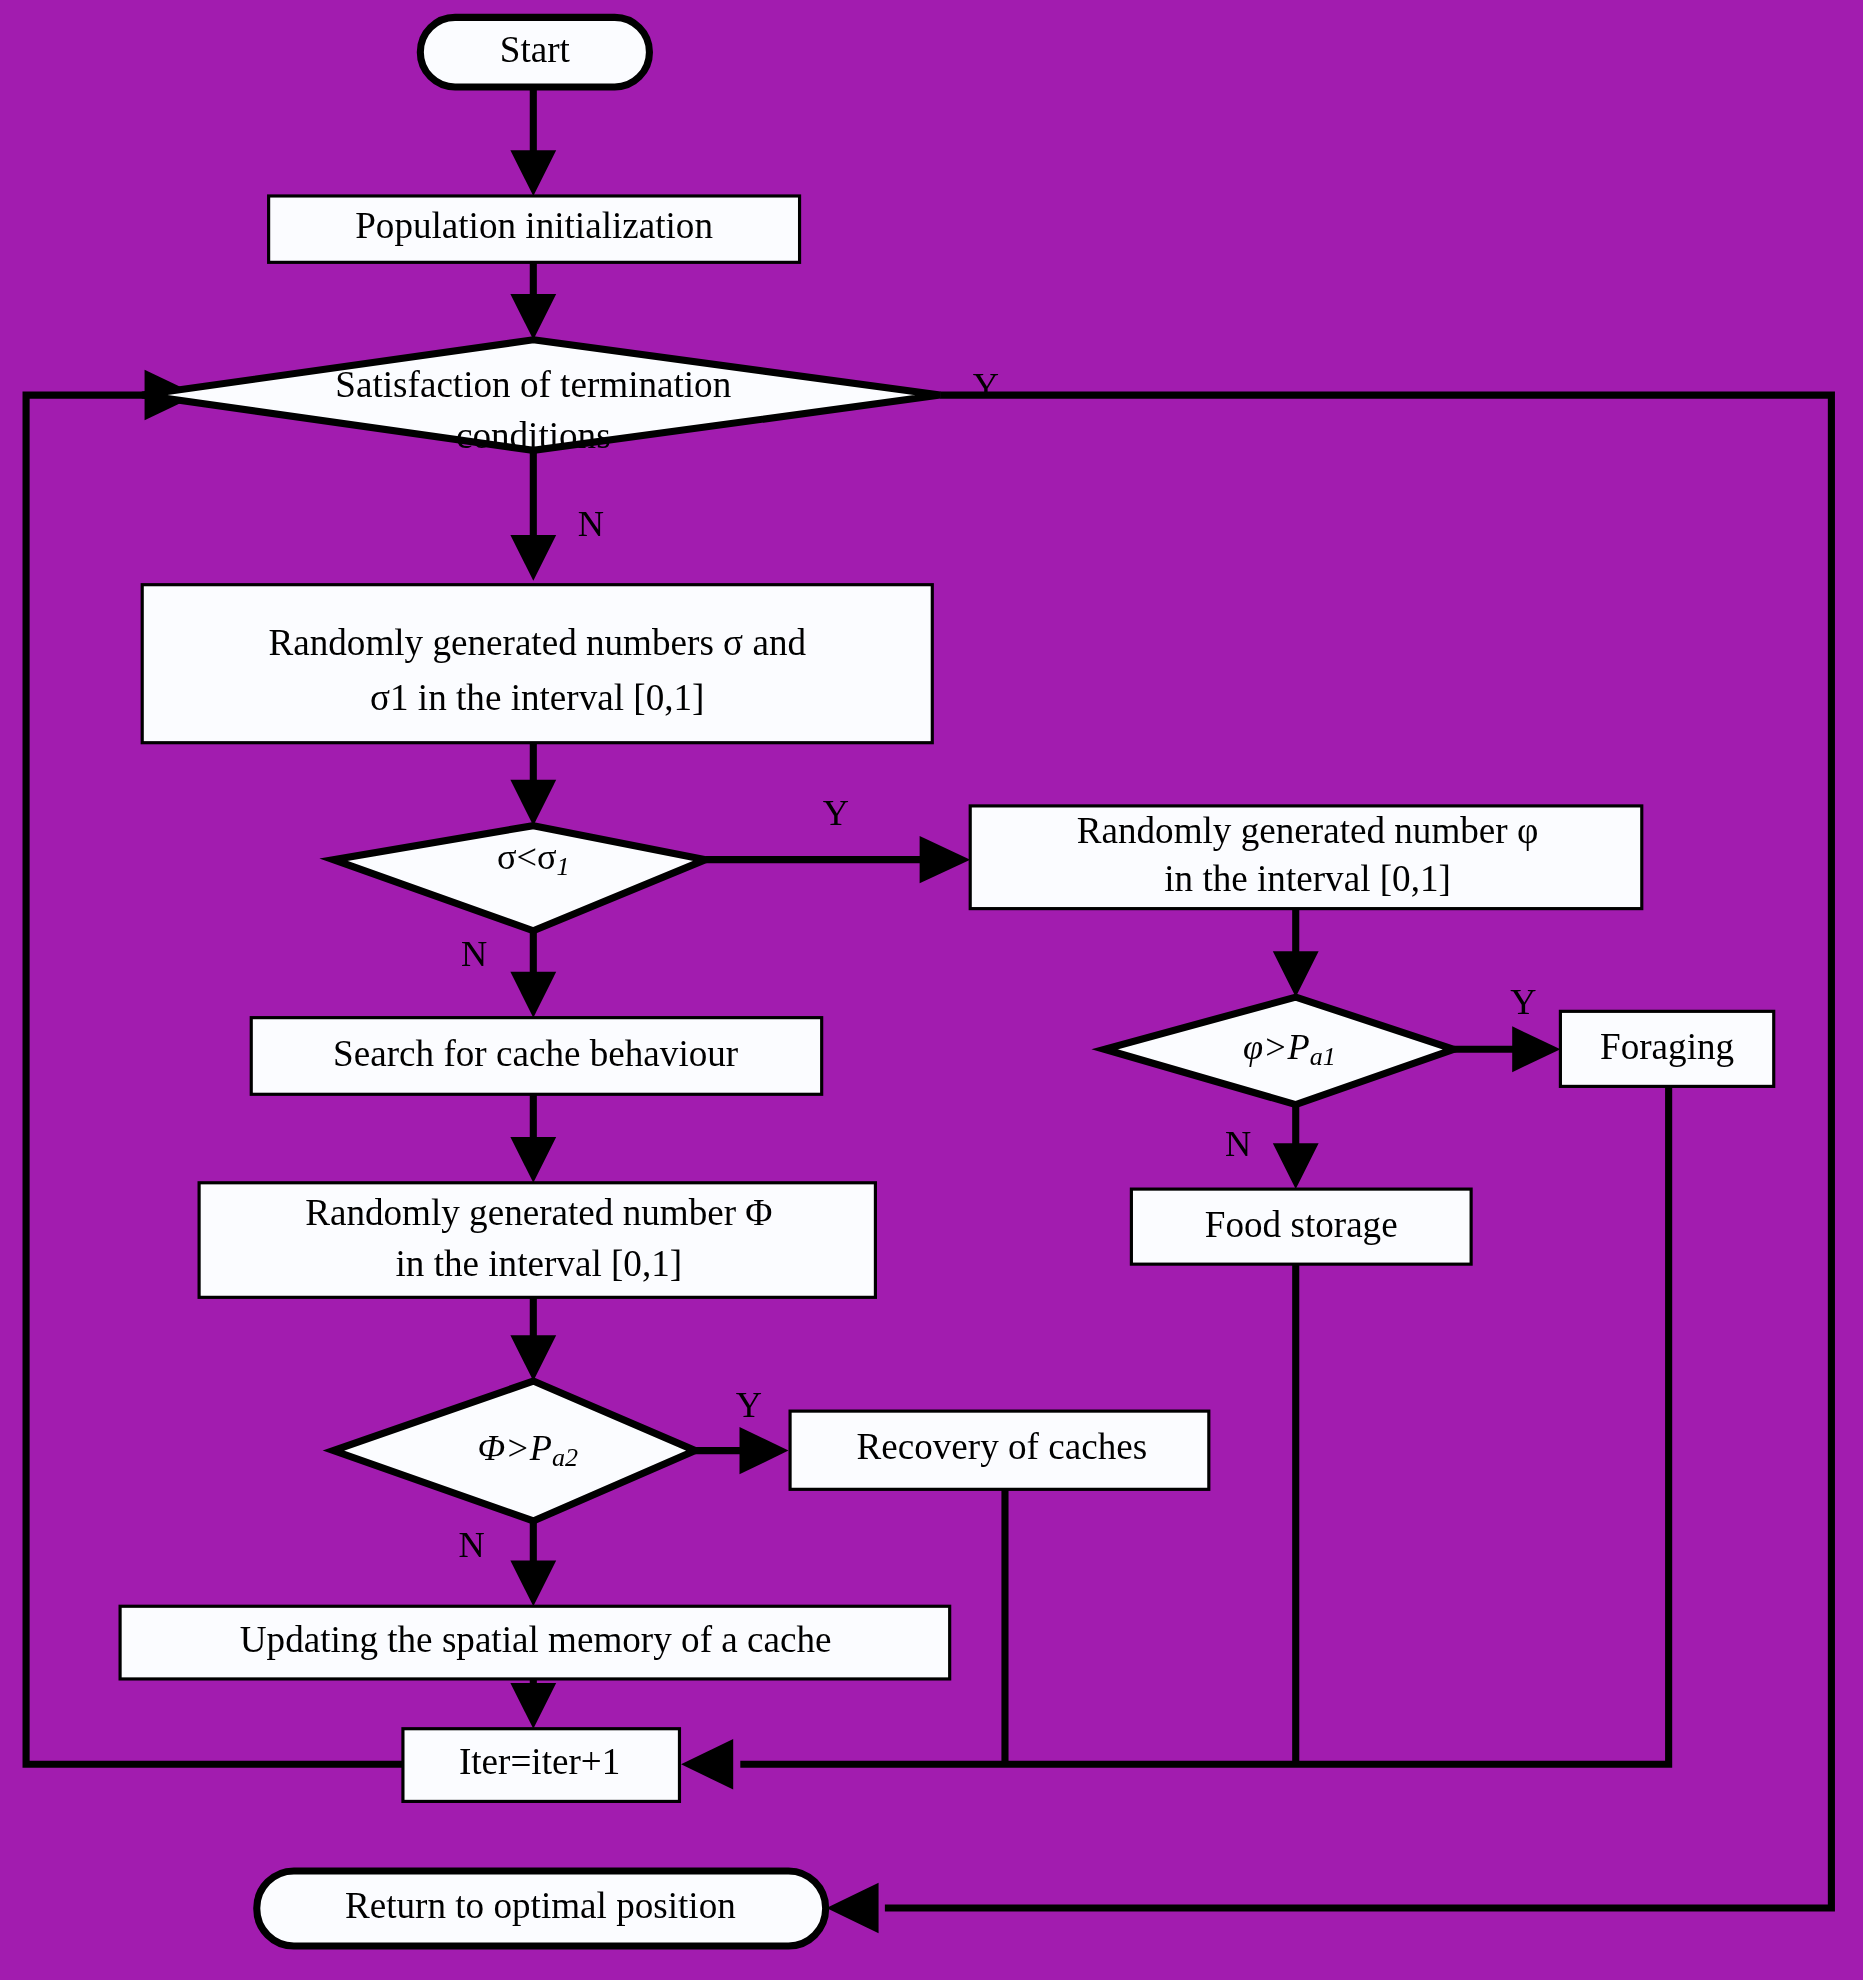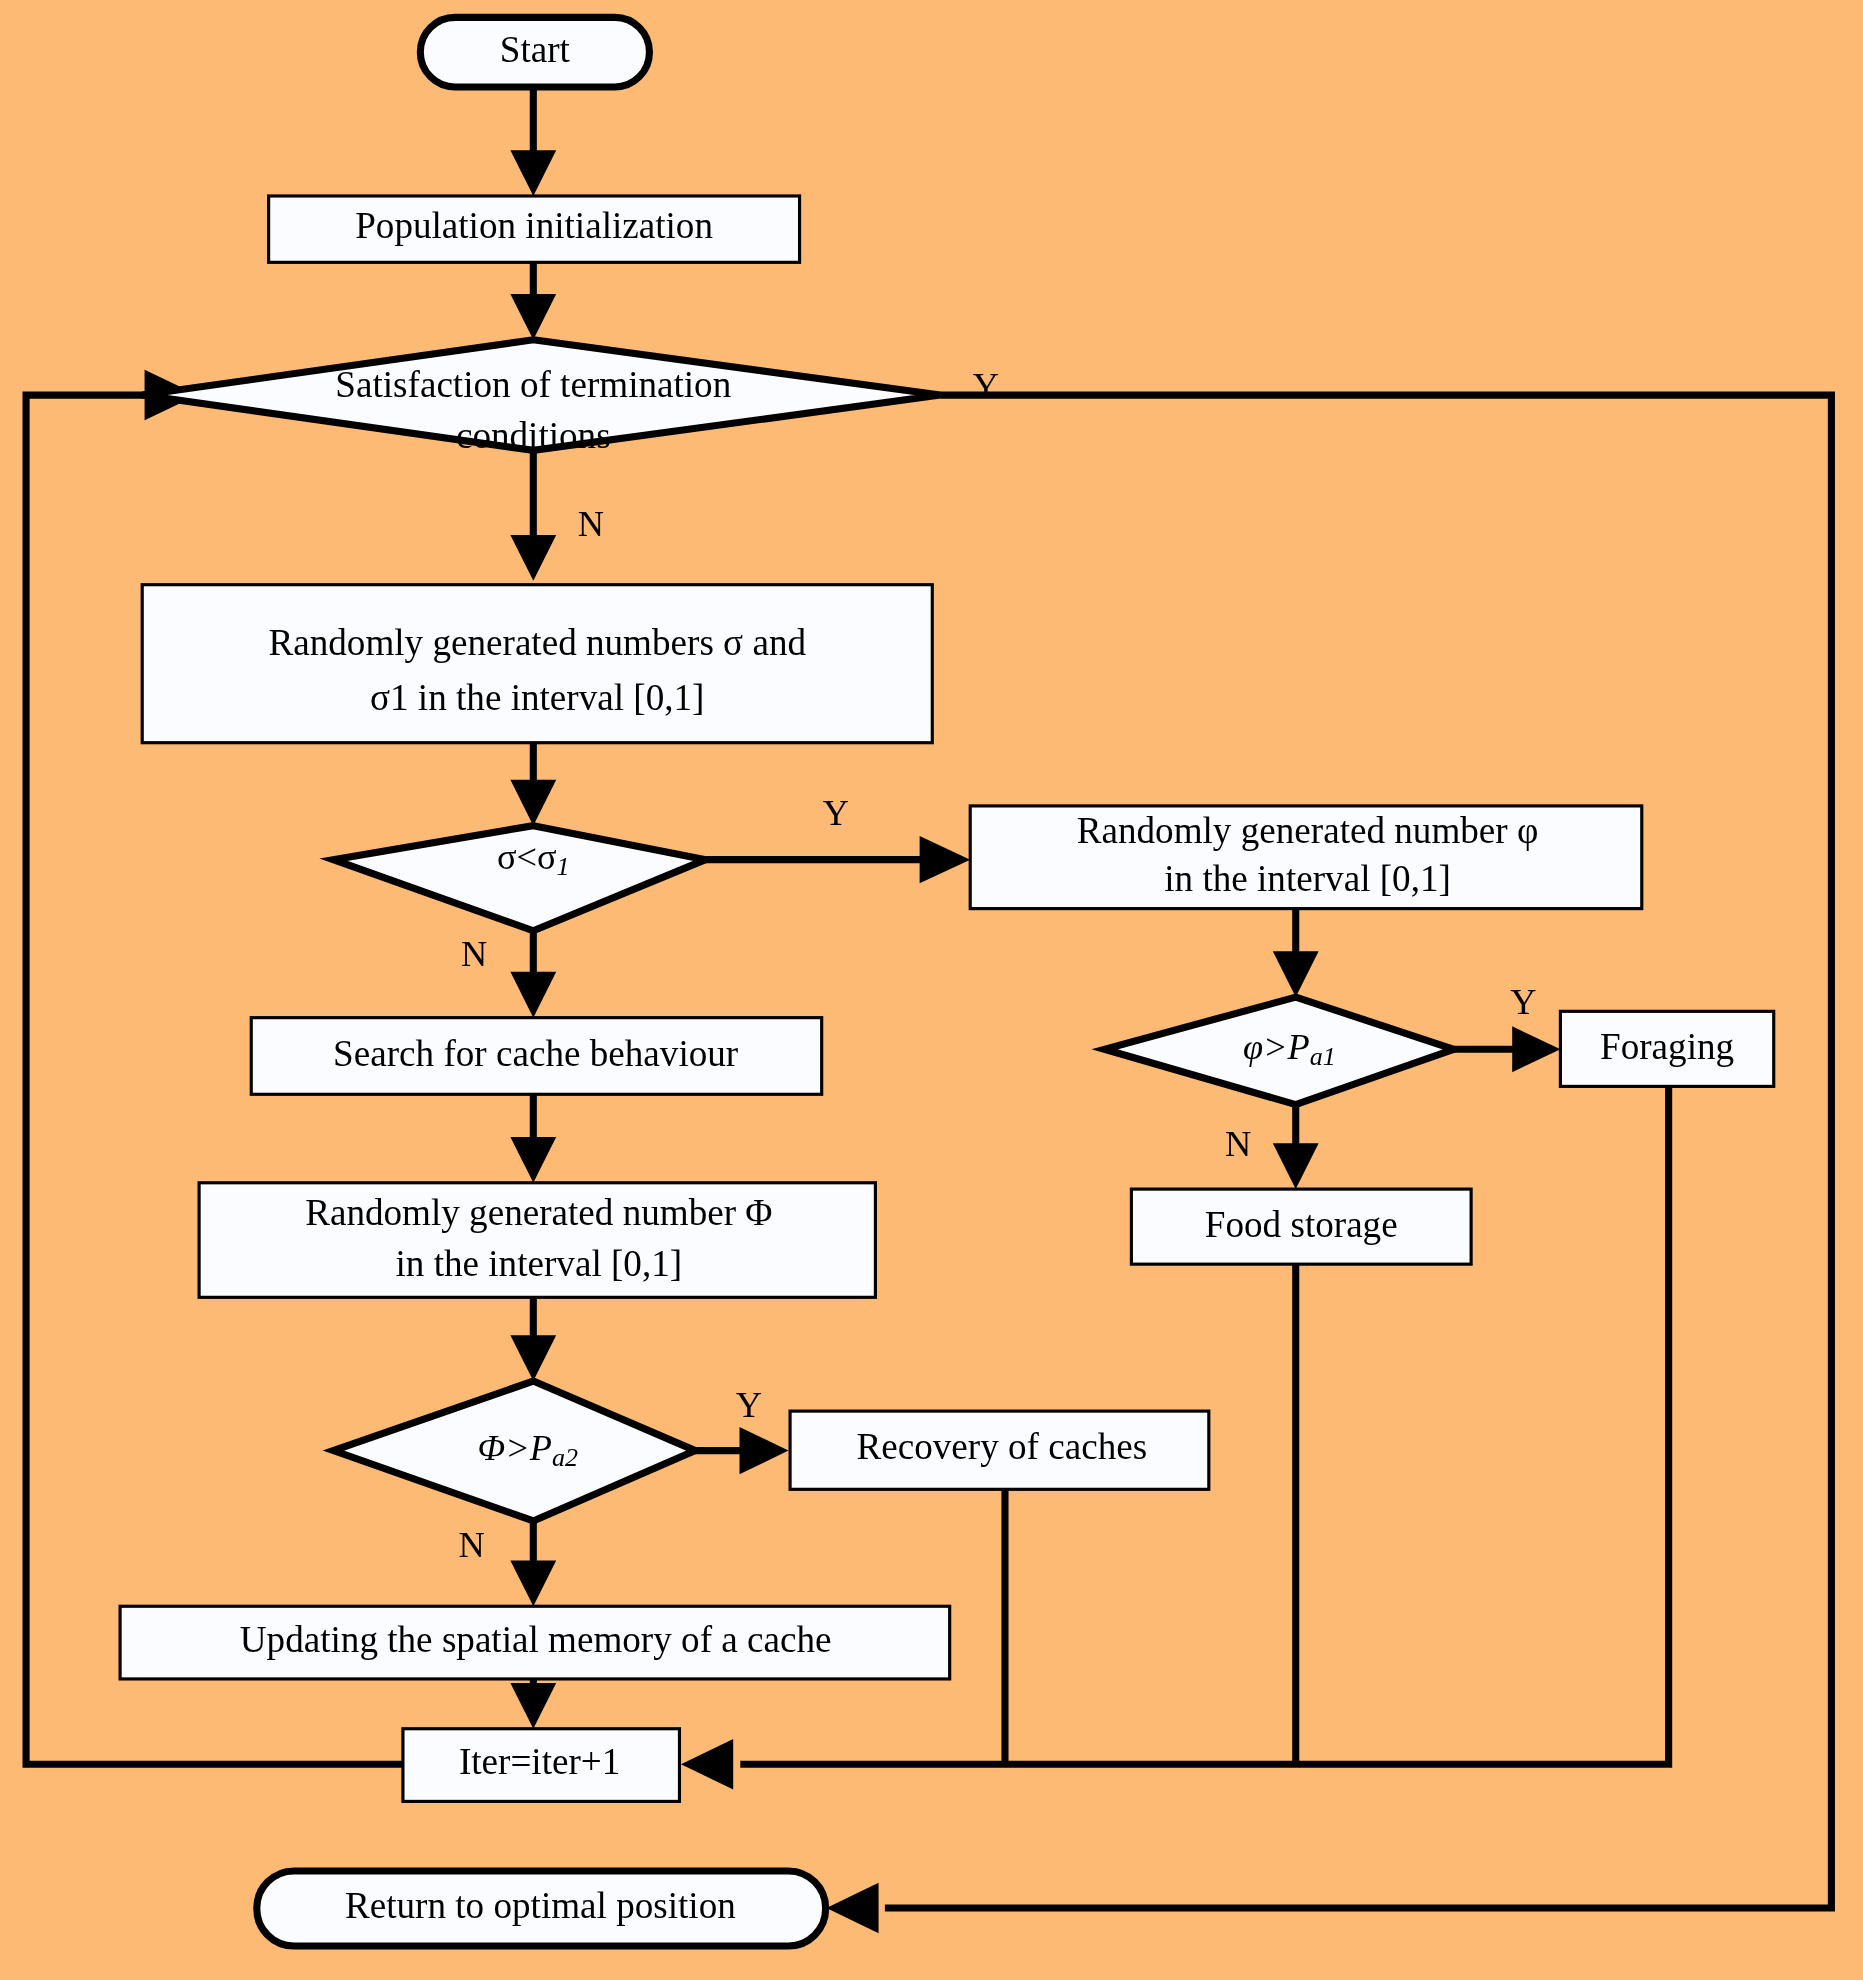--- a/index.html
+++ b/index.html
@@ -4,21 +4,21 @@
 <style>
   html, body {
     margin: 0;
     padding: 0;
     background: #ffffff;
   }
   #chart-root {
     position: relative;
     width: 1863px;
     height: 1980px;
-    background: #fdba74;
+    background: #a21caf;
     font-family: "Liberation Serif", "DejaVu Serif", serif;
     overflow: hidden;
   }
   svg.flow {
     display: block;
     width: 1863px;
     height: 1980px;
   }
   .node-box {
     stroke: #000000;

